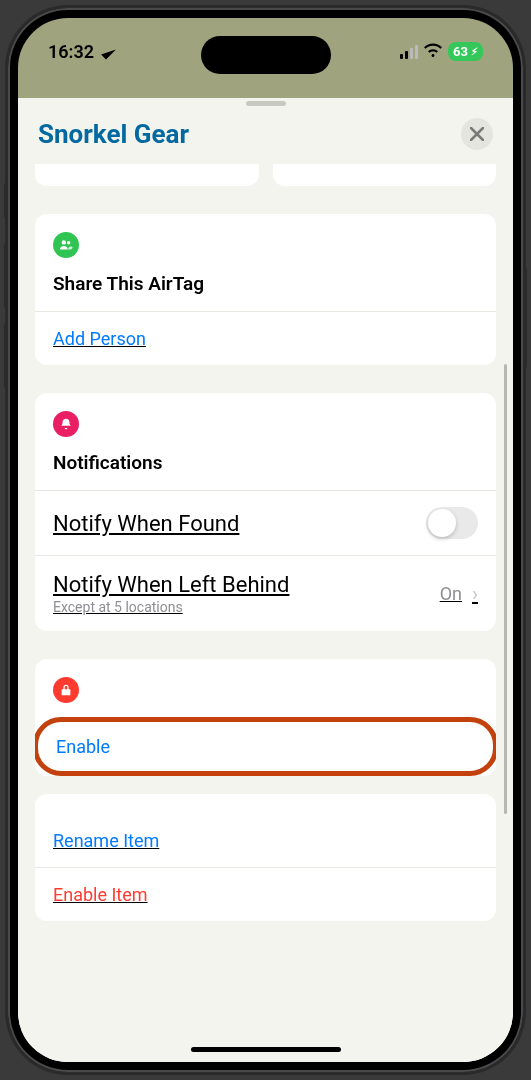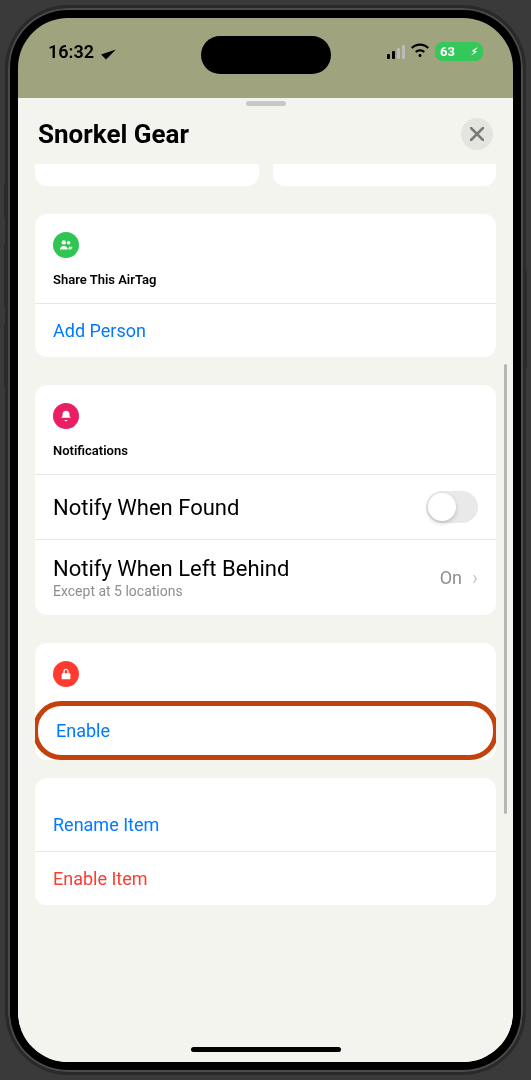--- a/index.html
+++ b/index.html
@@ -144,21 +144,21 @@
 
     .battery {
       display: flex;
       align-items: center;
       background: #34c759;
       border-radius: 8px;
       padding: 2px 5px;
       color: #fff;
       font-size: 13px;
       font-weight: 700;
-      gap: 16px;
+      gap: 3px;
     }
     .battery-bolt {
       font-size: 10px;
     }
 
     .sheet {
       background: #f4f4ef;
       border-radius: 12px 12px 0 0;
       margin-top: 28px;
       height: calc(100% - 83px);
@@ -177,21 +177,21 @@
     .sheet-header {
       display: flex;
       justify-content: space-between;
       align-items: center;
       padding: 0 20px 14px;
     }
 
     .sheet-title {
       font-size: 26px;
       font-weight: 700;
-      color: #000000;
+      color: #0369a1;
     }
 
     .close-btn {
       width: 32px;
       height: 32px;
       border-radius: 50%;
       background: #e5e5e0;
       display: flex;
       align-items: center;
       justify-content: center;
@@ -255,33 +255,34 @@
     .icon-pink { background: #e91e63; }
     .icon-red { background: #ff3b30; }
 
     .card-icon svg {
       width: 14px;
       height: 14px;
       fill: #fff;
     }
 
     .card-title {
-      font-size: 13px;
+      font-size: 19px;
       font-weight: 600;
       color: #000;
       padding-bottom: 16px;
     }
 
     .card-row {
       padding: 16px 18px;
       border-top: 1px solid #e8e8e3;
       display: flex;
       justify-content: space-between;
       align-items: center;
       cursor: pointer;
+      text-decoration: underline;
     }
 
     .row-label {
       font-size: 22px;
       color: #000;
     }
     .row-sublabel {
       font-size: 14px;
       color: #8e8e93;
       margin-top: 2px;

